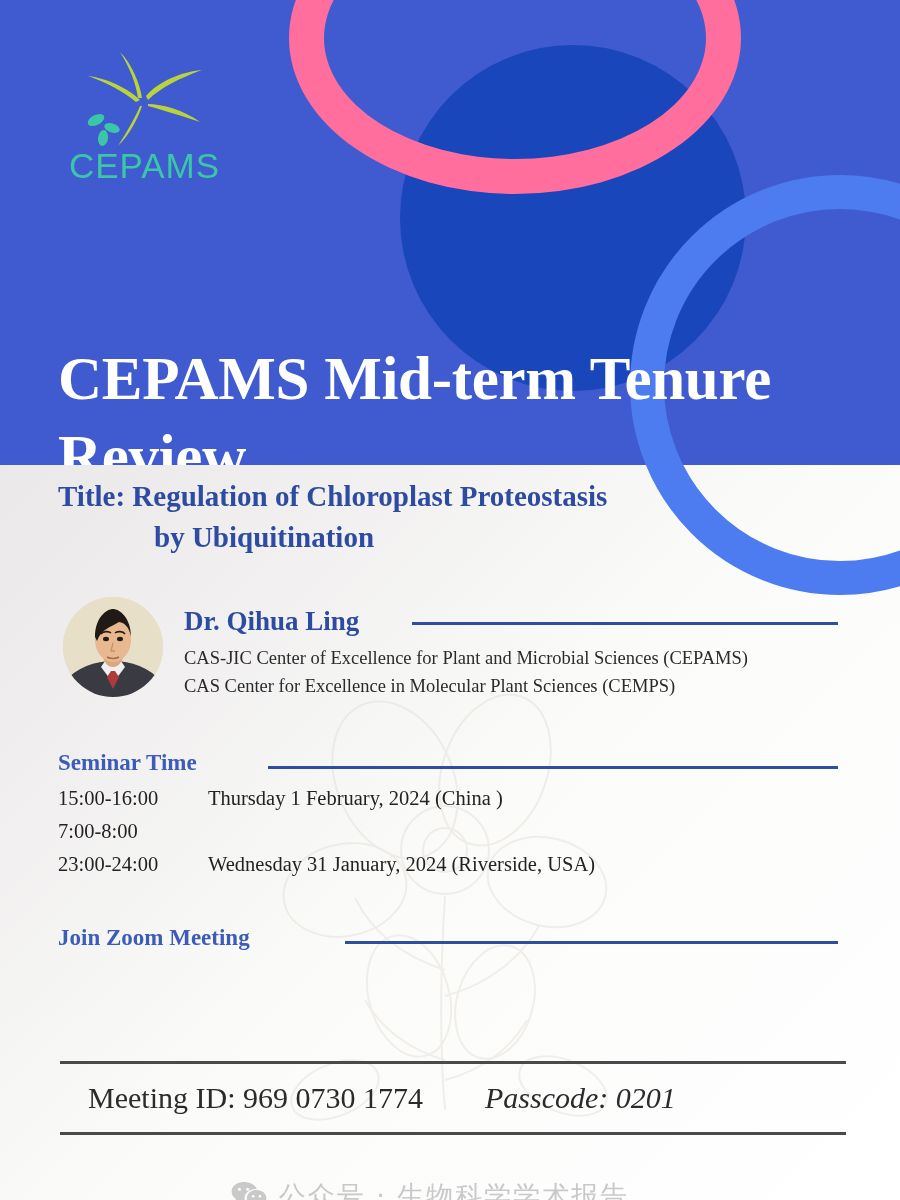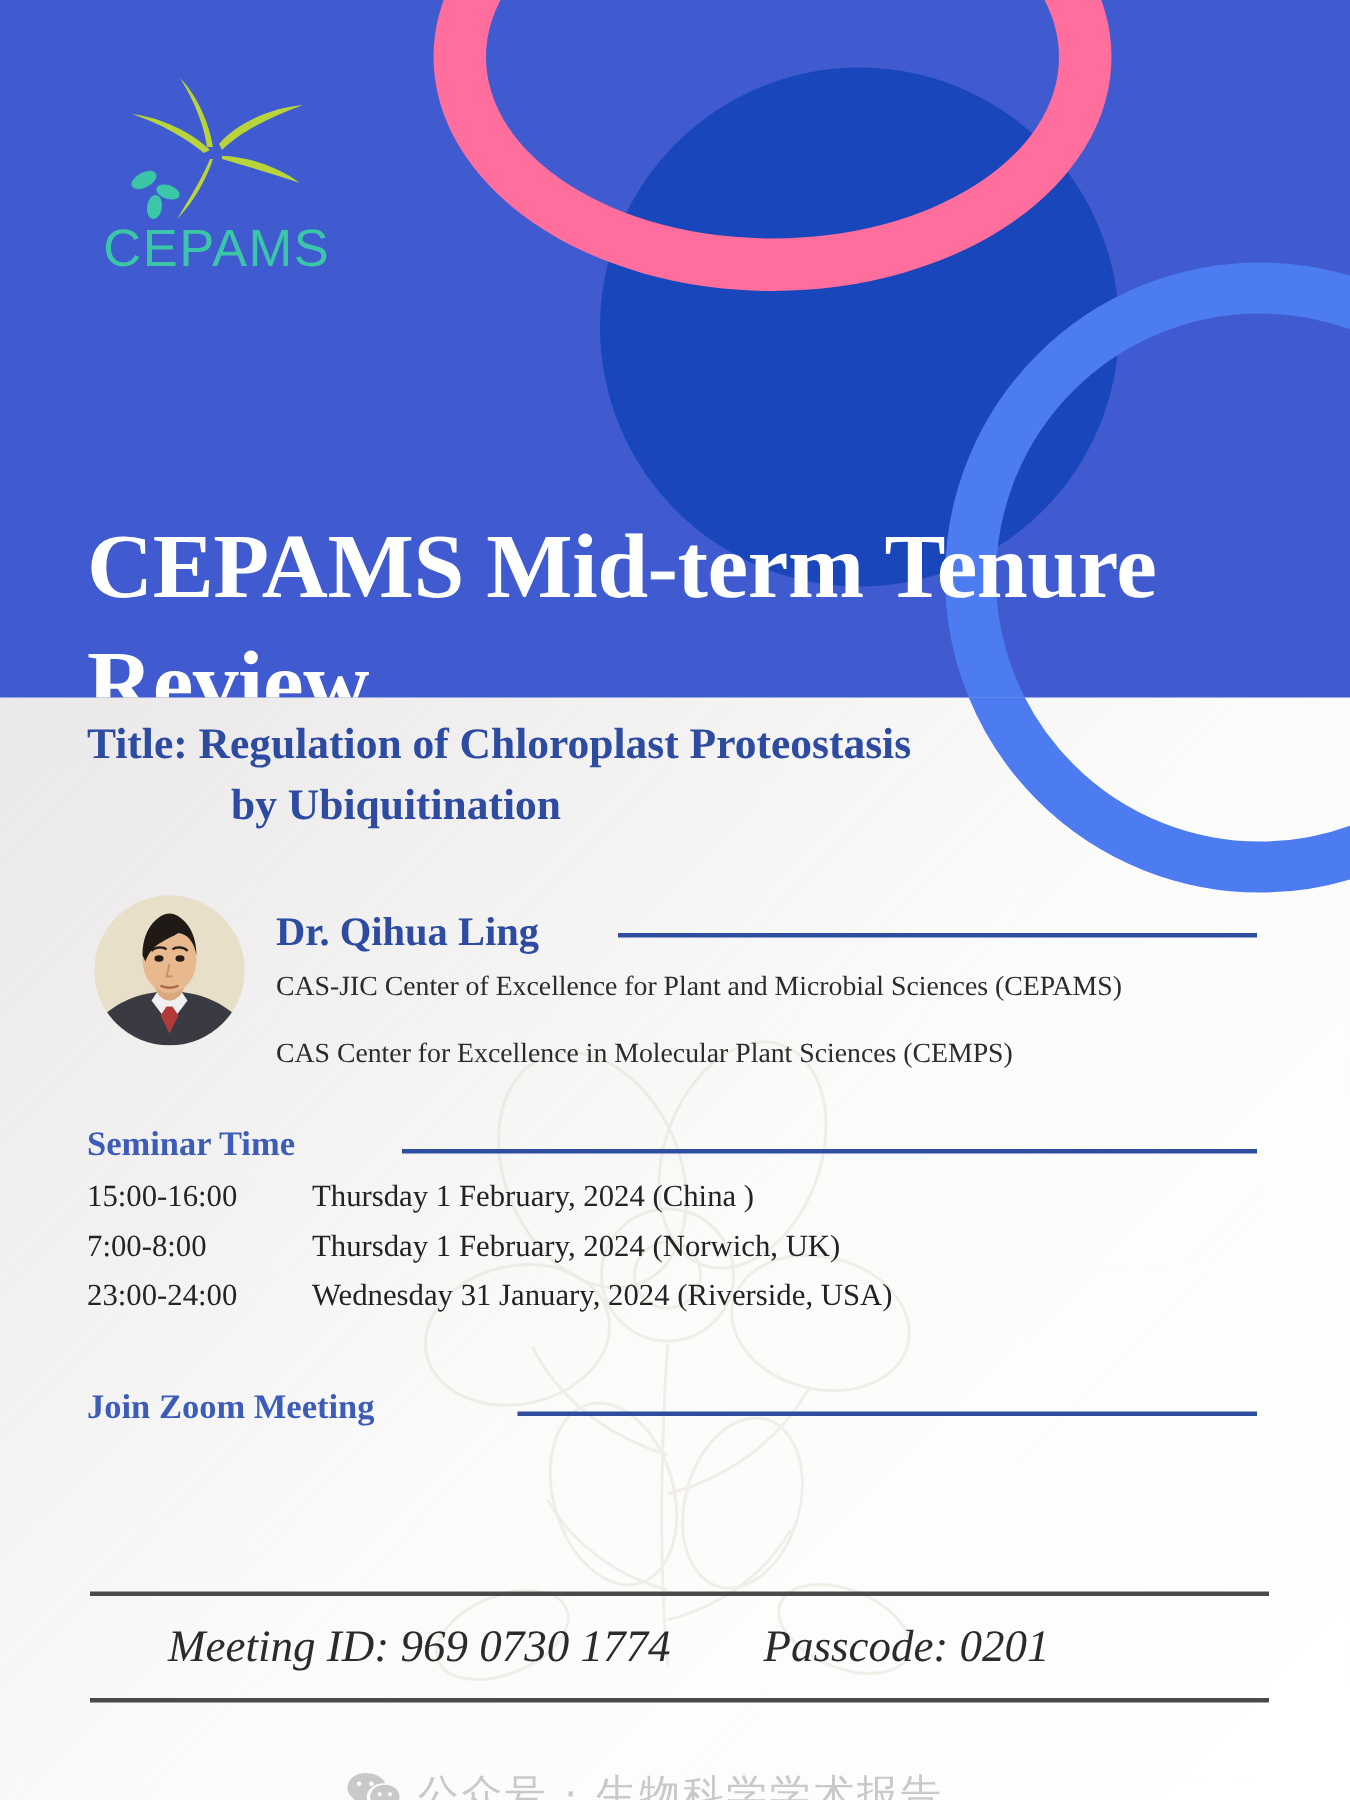--- a/index.html
+++ b/index.html
@@ -131,21 +131,21 @@
     background: #2f4f9e;
   }
   .affil {
     position: absolute;
     left: 184px;
     color: #2b2b2b;
     font-size: 18.5px;
     white-space: nowrap;
   }
   .affil-1 { top: 648px; }
-  .affil-2 { top: 693px; }
+  .affil-2 { top: 676px; }
 
   .section-head {
     position: absolute;
     left: 58px;
     color: #3c5cb8;
     font-size: 23px;
     font-weight: bold;
   }
   .section-rule {
     position: absolute;
@@ -180,22 +180,21 @@
     border-bottom: 3px solid #4a4a4a;
   }
   .id-bar-inner {
     position: absolute;
     left: 0; top: 0;
     width: 100%; height: 100%;
     display: flex;
     align-items: center;
   }
   .meeting-id {
-    margin-left: 52px;
-    font-style: italic;
+    margin-left: 28px;
     font-size: 30px;
     color: #2b2b2b;
     white-space: nowrap;
   }
   .passcode {
     margin-left: 62px;
     font-style: italic;
     font-size: 30px;
     color: #2b2b2b;
     white-space: nowrap;
@@ -305,21 +304,20 @@
   <div class="speaker-name-rule"></div>
   <div class="affil affil-1">CAS-JIC Center of Excellence for Plant and Microbial Sciences (CEPAMS)</div>
   <div class="affil affil-2">CAS Center for Excellence in Molecular Plant Sciences (CEMPS)</div>
 
   <div class="section-head sec-time-head">Seminar Time</div>
   <div class="section-rule sec-time-rule"></div>
 
   <div class="time-row time-when tr-0">15:00-16:00</div>
   <div class="time-row time-date tr-0">Thursday 1 February, 2024 (China )</div>
   <div class="time-row time-when tr-1">7:00-8:00</div>
-  <div class="time-row time-date tr-1">Thursday 1 February, 2024 (Norwich, UK)</div>
   <div class="time-row time-when tr-2">23:00-24:00</div>
   <div class="time-row time-date tr-2">Wednesday 31 January, 2024 (Riverside, USA)</div>
 
   <div class="section-head sec-zoom-head">Join Zoom Meeting</div>
   <div class="section-rule sec-zoom-rule"></div>
 
   <div class="id-bar">
     <div class="id-bar-inner">
       <div class="meeting-id">Meeting ID: 969 0730 1774</div>
       <div class="passcode">Passcode: 0201</div>

